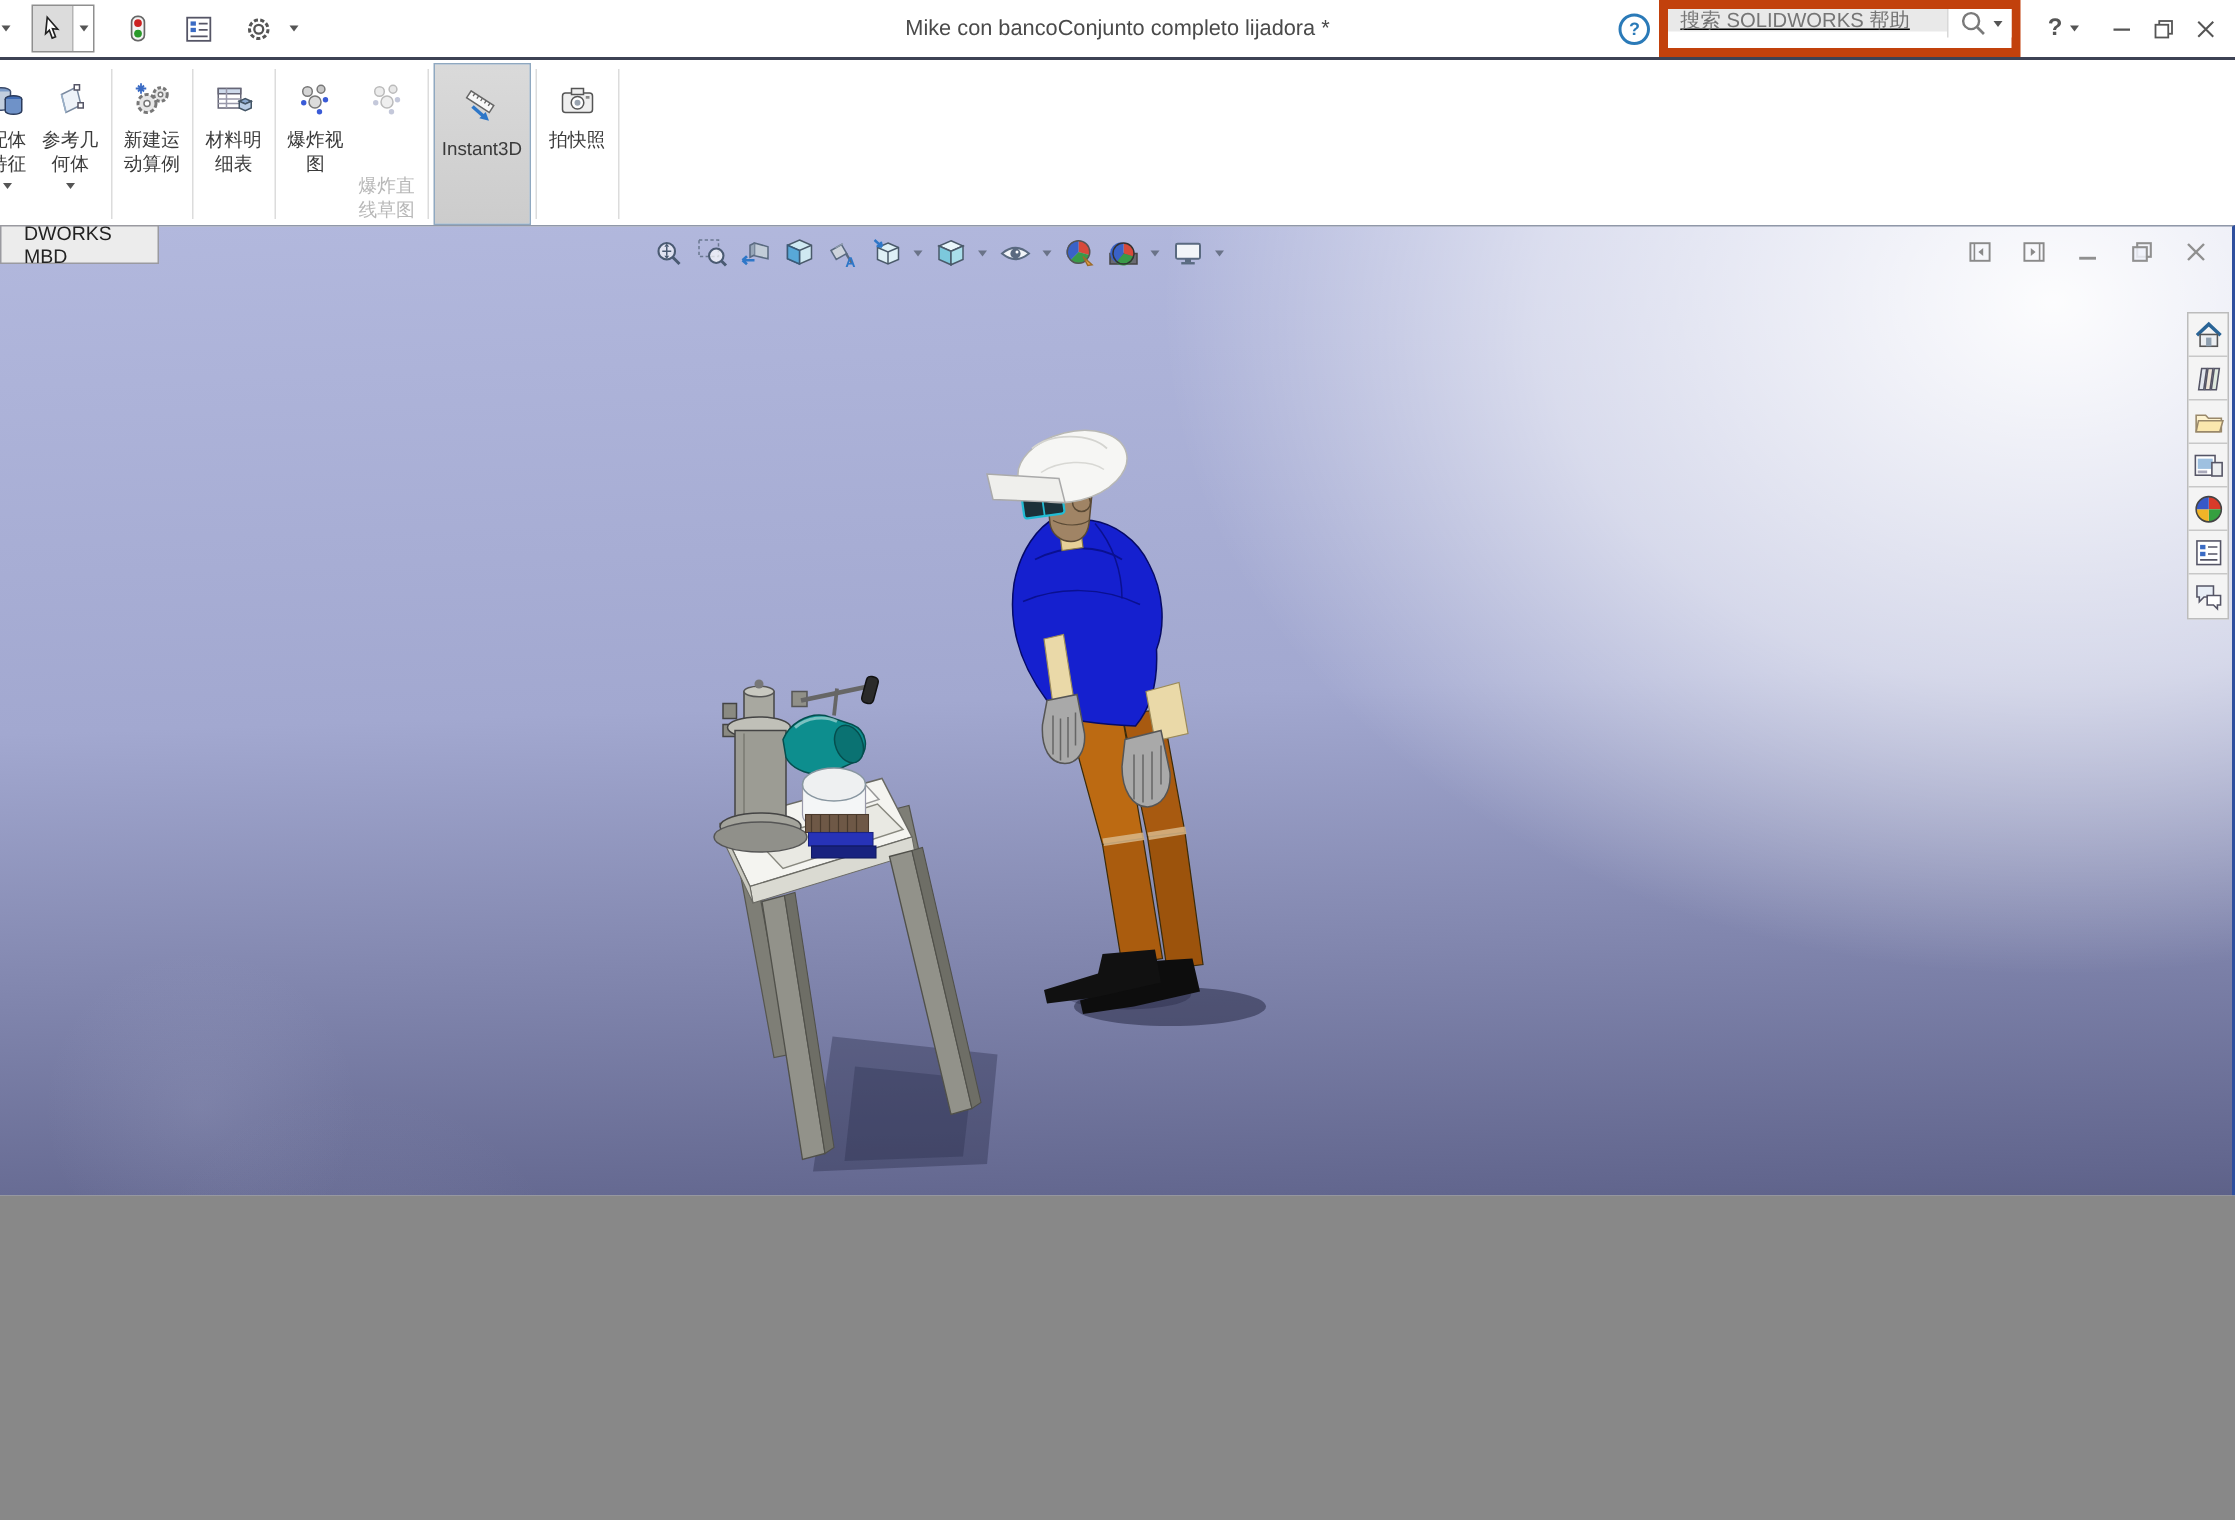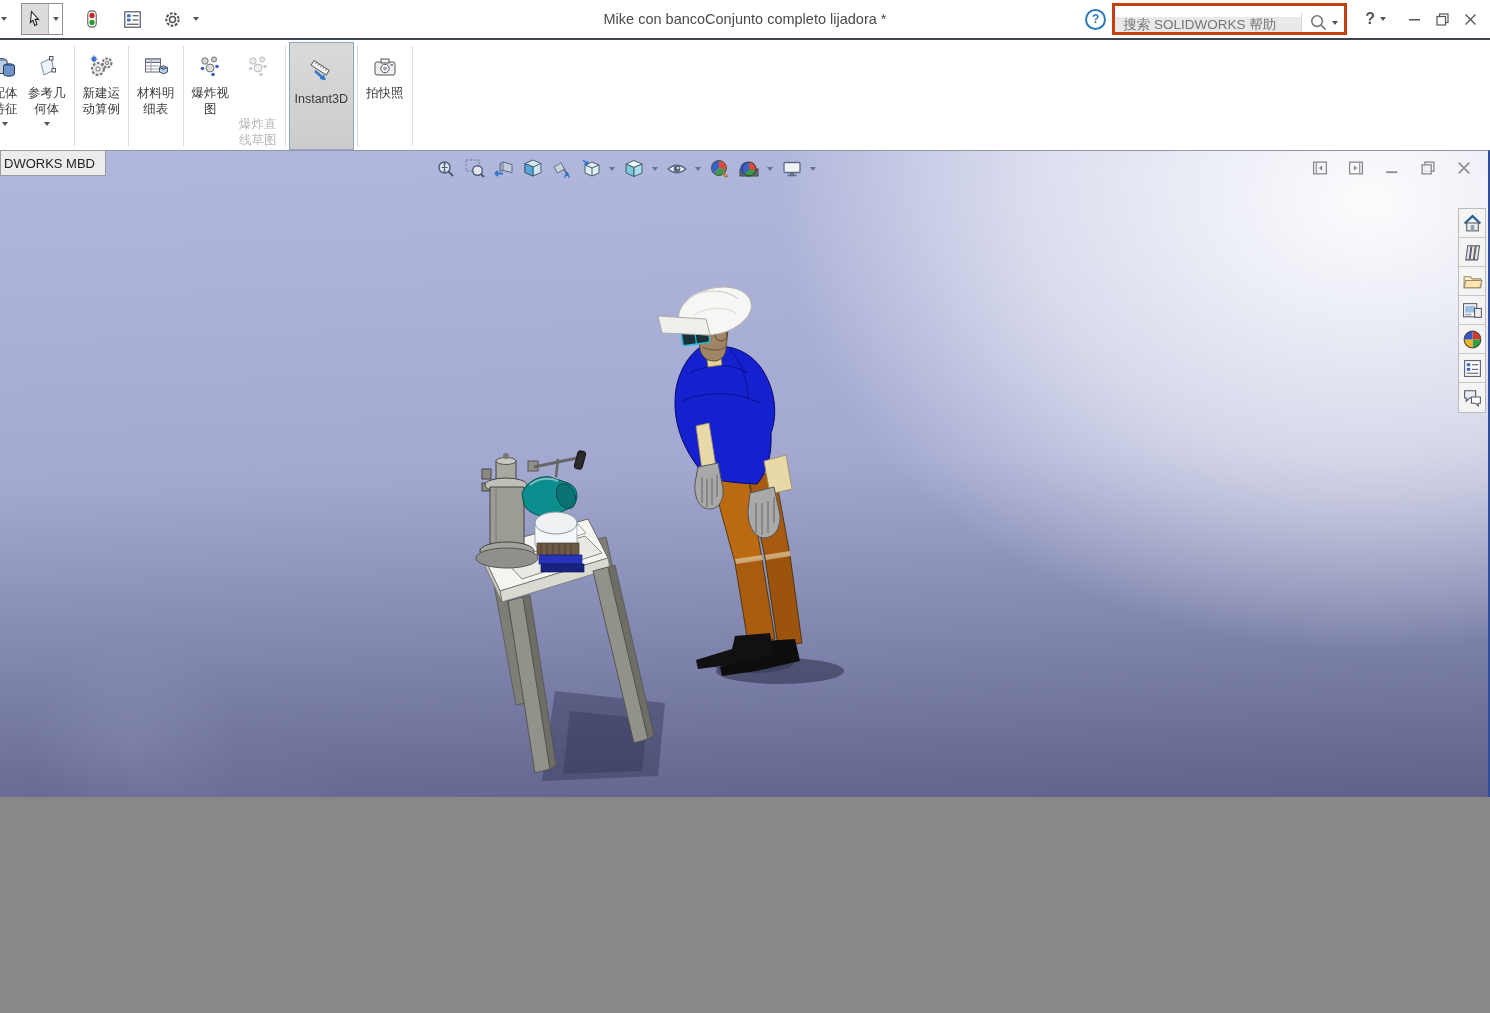--- a/index.html
+++ b/index.html
@@ -13,21 +13,21 @@
   .car{width:0;height:0;border-left:3.5px solid transparent;border-right:3.5px solid transparent;border-top:4px solid #555;}
   .selbox{display:flex;align-items:stretch;border:1px solid #8f8f8f;height:30px;margin-left:14px;background:#fff;}
   .selbox .selicon{width:26px;display:flex;align-items:center;justify-content:center;background:#dcdcdc;}
   .selbox .selcar{width:13px;display:flex;align-items:center;justify-content:center;border-left:1px solid #b5b5b5;}
   .qbtn{width:22px;height:24px;display:flex;align-items:center;justify-content:center;margin-left:18px;}
   .title{position:absolute;left:0;top:0;width:100%;height:38px;display:flex;align-items:center;justify-content:center;
          font-size:14.5px;color:#4a4a4a;pointer-events:none;}
   .tbright{position:absolute;right:6px;top:0;height:38px;display:flex;align-items:center;}
   .helpcirc{width:17px;height:17px;border-radius:50%;border:2px solid #2a7ab8;color:#2a7ab8;
             font-size:12px;font-weight:bold;display:flex;align-items:center;justify-content:center;margin-right:6px;}
-  .search{display:flex;align-items:flex-end;height:26px;border:3px solid #c2410c;}
+  .search{display:flex;align-items:flex-start;height:26px;border:6px solid #c2410c;text-decoration:underline;}
   .search input{width:170px;border:0;outline:none;background:#e9e9e9;padding:0 8px;font-size:13.5px;color:#555;
                 font-family:"Liberation Sans",sans-serif;}
   .search .mag{width:42px;display:flex;align-items:center;justify-content:center;gap:4px;background:#fff;border-left:1px solid #d8d8d8;}
   .helpmenu{display:flex;align-items:center;gap:5px;margin:0 14px 0 18px;}
   .helpq{font-size:16px;color:#555;font-weight:bold;}
   .winbtn{width:28px;height:28px;display:flex;align-items:center;justify-content:center;}
 
   
   .ribbon{position:absolute;top:42px;left:0;width:100%;height:108px;background:#fff;
           display:flex;align-items:stretch;overflow:hidden;}
@@ -42,21 +42,21 @@
   
   .viewport{position:absolute;top:150px;left:0;width:100%;height:840px;box-sizing:border-box;
     border-top:1px solid #9098a8;border-right:2px solid #2e4f9e;
     background:
       radial-gradient(ellipse 900px 680px at 92% 6%, rgba(255,255,255,0.97) 0%, rgba(255,255,255,0.55) 38%, rgba(255,255,255,0) 66%),
       radial-gradient(circle 150px at 9% 70%, rgba(195,200,228,0.13), transparent 70%),
       radial-gradient(circle 210px at 16% 86%, rgba(195,200,228,0.10), transparent 70%),
       linear-gradient(178deg,#b2b8dd 0%,#a2a8d0 38%,#62668e 76%,#3c3f5e 96%);}
   .mbdtab{position:absolute;top:-1px;left:0;width:106px;height:26px;background:#ececec;
           border:1px solid #9a9aa0;box-sizing:border-box;display:flex;align-items:center;
-          padding-left:3px;font-size:13px;color:#222;}
+          padding-left:15px;font-size:13px;color:#222;}
   .headsup{position:absolute;top:5px;left:434px;height:26px;display:flex;align-items:center;gap:6px;}
   .hbtn{width:23px;height:23px;display:flex;align-items:center;justify-content:center;}
   .hcar{border-top-color:#6a7388;margin:0 1px;}
   .docctrl{position:absolute;top:8px;right:16px;display:flex;align-items:center;gap:19px;}
   .dbtn{width:17px;height:17px;display:flex;align-items:center;justify-content:center;}
   .taskpane{position:absolute;top:57px;right:2px;width:28px;background:#f4f4f4;border:1px solid #bcbcbc;box-sizing:border-box;}
   .tpbtn{width:100%;height:29px;display:flex;align-items:center;justify-content:center;border-bottom:1px solid #c8c8c8;box-sizing:border-box;}
   .tpbtn:last-child{border-bottom:none;}
   .scene{position:absolute;left:430px;top:120px;}
 

